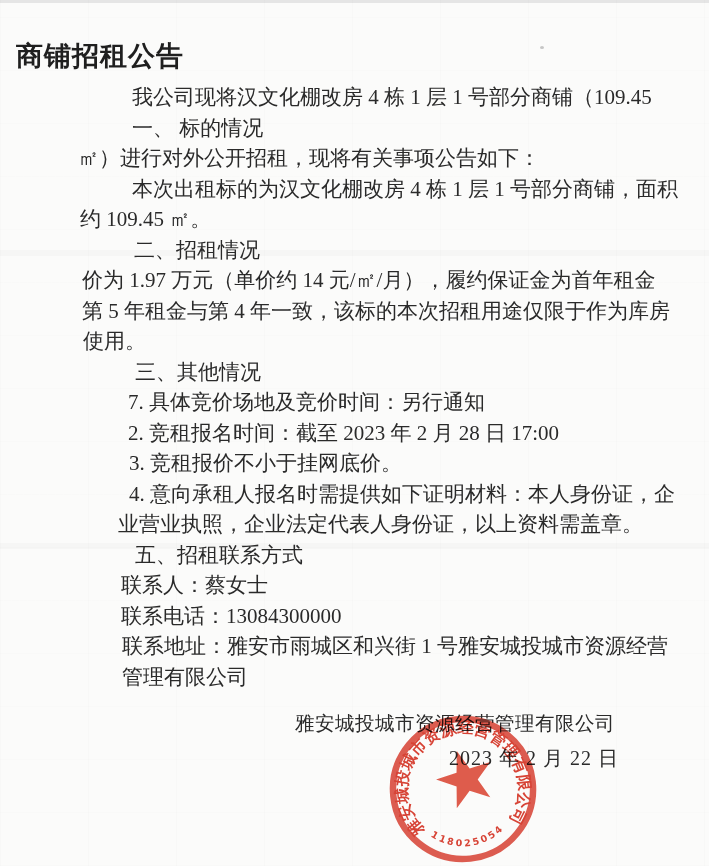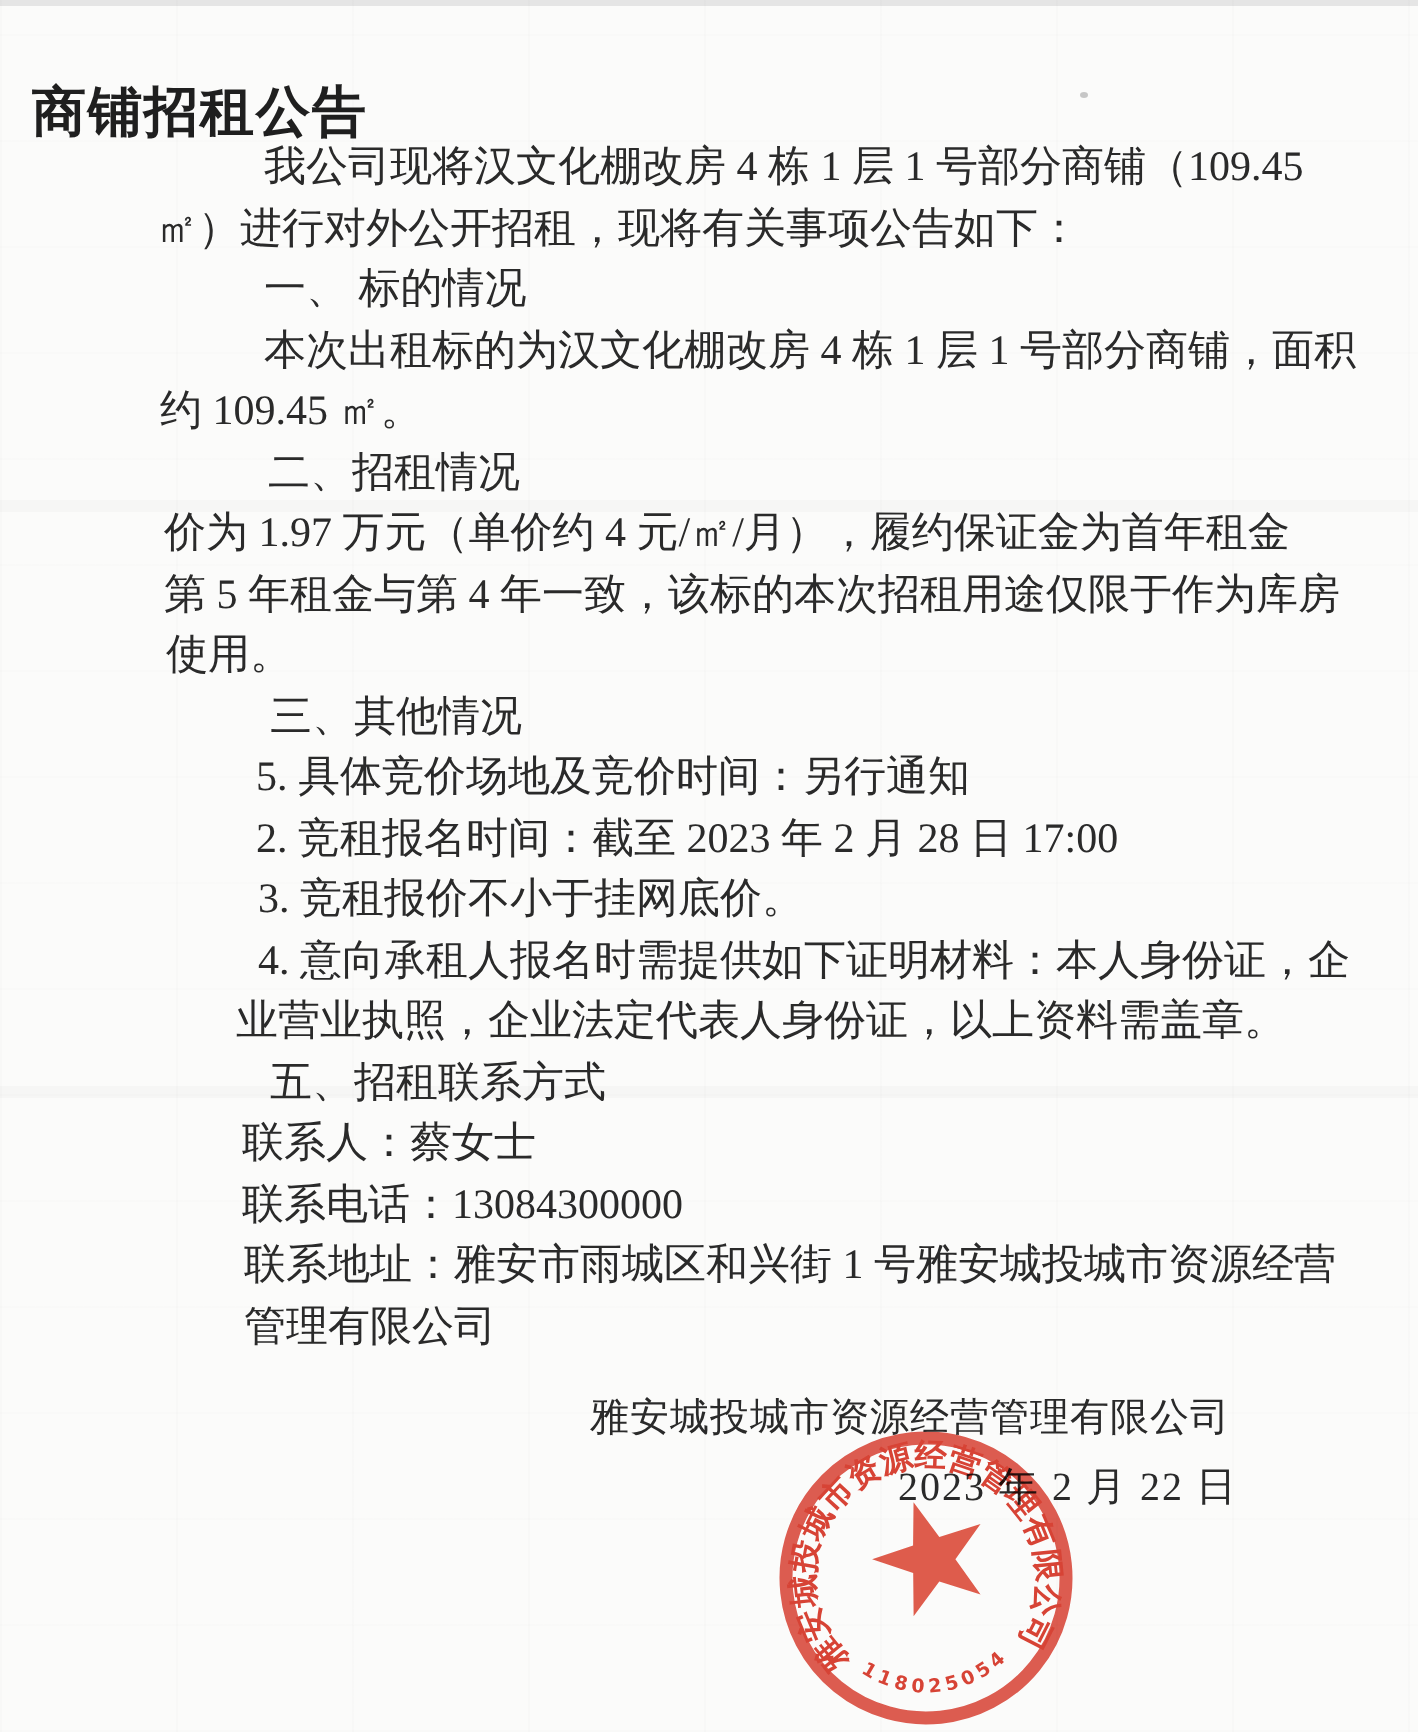--- a/index.html
+++ b/index.html
@@ -24,21 +24,21 @@
     background:#dcdcdc;opacity:.7;
   }
   .scan-streak{position:absolute;left:0;width:709px;height:6px;background:rgba(120,120,120,0.04);}
   .speck{position:absolute;width:4px;height:3px;background:#9a9a9a;border-radius:50%;opacity:.55;}
 
   .title{
     position:absolute;top:20px;left:16px;width:709px;
     text-align:left;
     font-size:27px;font-weight:700;letter-spacing:1px;color:#1f1f1f;
   }
-  .doc{position:absolute;top:68px;left:78px;width:600px;}
+  .doc{position:absolute;top:82px;left:78px;width:600px;}
   .doc p{
     margin:0;font-size:21px;line-height:30.5px;
     white-space:nowrap;color:#2a2a2a;
   }
   .sig-block{margin-top:17px;}
   .sig-company{font-size:19.5px !important;letter-spacing:0.5px;}
   .sig-date{font-size:20px !important;margin-top:3px !important;letter-spacing:1px;text-align:center;}
 
   .seal{
     position:absolute;left:384px;top:710px;width:158px;height:158px;
@@ -58,30 +58,30 @@
   <div class="scan-top-band"></div>
   <div class="scan-noise"></div>
   <div class="scan-streak" style="top:250px"></div>
   <div class="scan-streak" style="top:543px"></div>
   <div class="speck" style="left:540px;top:46px"></div>
 
   <h1 class="title">商铺招租公告</h1>
 
   <div class="doc">
     <p style="margin-left:54px">我公司现将汉文化棚改房 4 栋 1 层 1 号部分商铺（109.45</p>
+    <p style="margin-left:54px">一、 标的情况</p>
     <p style="margin-left:0">㎡）进行对外公开招租，现将有关事项公告如下：</p>
-    <p style="margin-left:54px">一、 标的情况</p>
     <p style="margin-left:54px">本次出租标的为汉文化棚改房 4 栋 1 层 1 号部分商铺，面积</p>
     <p style="margin-left:2px">约 109.45 ㎡。</p>
     <p style="margin-left:56px">二、招租情况</p>
-    <p style="margin-left:4px">价为 1.97 万元（单价约 4 元/㎡/月），履约保证金为首年租金</p>
+    <p style="margin-left:4px">价为 1.97 万元（单价约 14 元/㎡/月），履约保证金为首年租金</p>
     <p style="margin-left:4px">第 5 年租金与第 4 年一致，该标的本次招租用途仅限于作为库房</p>
     <p style="margin-left:5px">使用。</p>
     <p style="margin-left:57px">三、其他情况</p>
-    <p style="margin-left:50px">5. 具体竞价场地及竞价时间：另行通知</p>
+    <p style="margin-left:50px">7. 具体竞价场地及竞价时间：另行通知</p>
     <p style="margin-left:50px">2. 竞租报名时间：截至 2023 年 2 月 28 日 17:00</p>
     <p style="margin-left:51px">3. 竞租报价不小于挂网底价。</p>
     <p style="margin-left:51px">4. 意向承租人报名时需提供如下证明材料：本人身份证，企</p>
     <p style="margin-left:40px">业营业执照，企业法定代表人身份证，以上资料需盖章。</p>
     <p style="margin-left:57px">五、招租联系方式</p>
     <p style="margin-left:43px">联系人：蔡女士</p>
     <p style="margin-left:43px">联系电话：13084300000</p>
     <p style="margin-left:44px">联系地址：雅安市雨城区和兴街 1 号雅安城投城市资源经营</p>
     <p style="margin-left:44px">管理有限公司</p>
 

